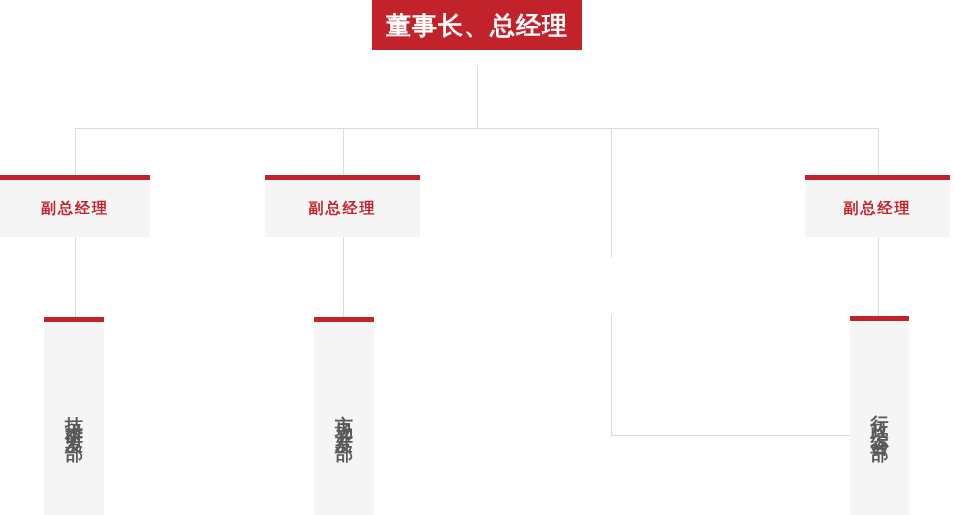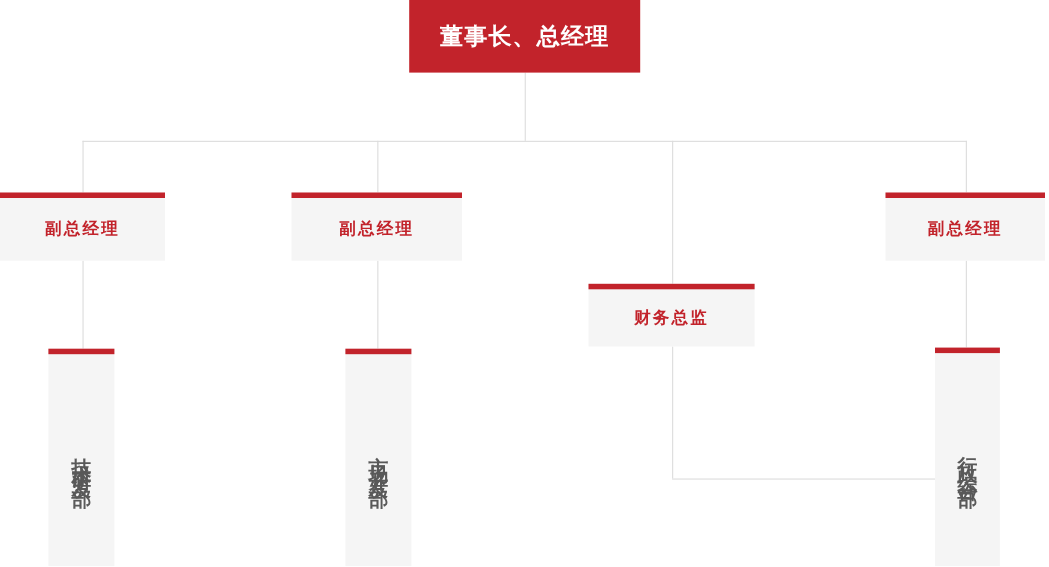--- a/index.html
+++ b/index.html
@@ -23,24 +23,24 @@
   
   .box {
     position: absolute;
     z-index: 2;
     display: flex;
     align-items: center;
     justify-content: center;
     box-sizing: border-box;
   }
   .box-root {
-    left: 372px; top: 0; width: 210px; height: 66px;
+    left: 372px; top: 0; width: 210px; height: 50px;
     background: #c2232b;
     color: #ffffff;
-    font-size: 21px;
+    font-size: 25px;
     font-weight: bold;
     letter-spacing: 1px;
   }
   .box-l2 {
     background: #f5f5f5;
     border-top: 5px solid #c2232b;
     color: #c2232b;
     font-size: 15px;
     font-weight: bold;
     letter-spacing: 2px;
@@ -87,23 +87,20 @@
   <div class="box box-root">
     <span>董事长、总经理</span>
   </div>
 
   <div class="box box-l2 box-vgm1">
     <span>副总经理</span>
   </div>
   <div class="box box-l2 box-vgm2">
     <span>副总经理</span>
   </div>
-  <div class="box box-l2 box-fin">
-    <span>财务总监</span>
-  </div>
   <div class="box box-l2 box-vgm3">
     <span>副总经理</span>
   </div>
 
   <div class="box box-l3 box-dept1">
     <span class="vtext">技术研发部</span>
   </div>
   <div class="box box-l3 box-dept2">
     <span class="vtext">市场开发部</span>
   </div>

